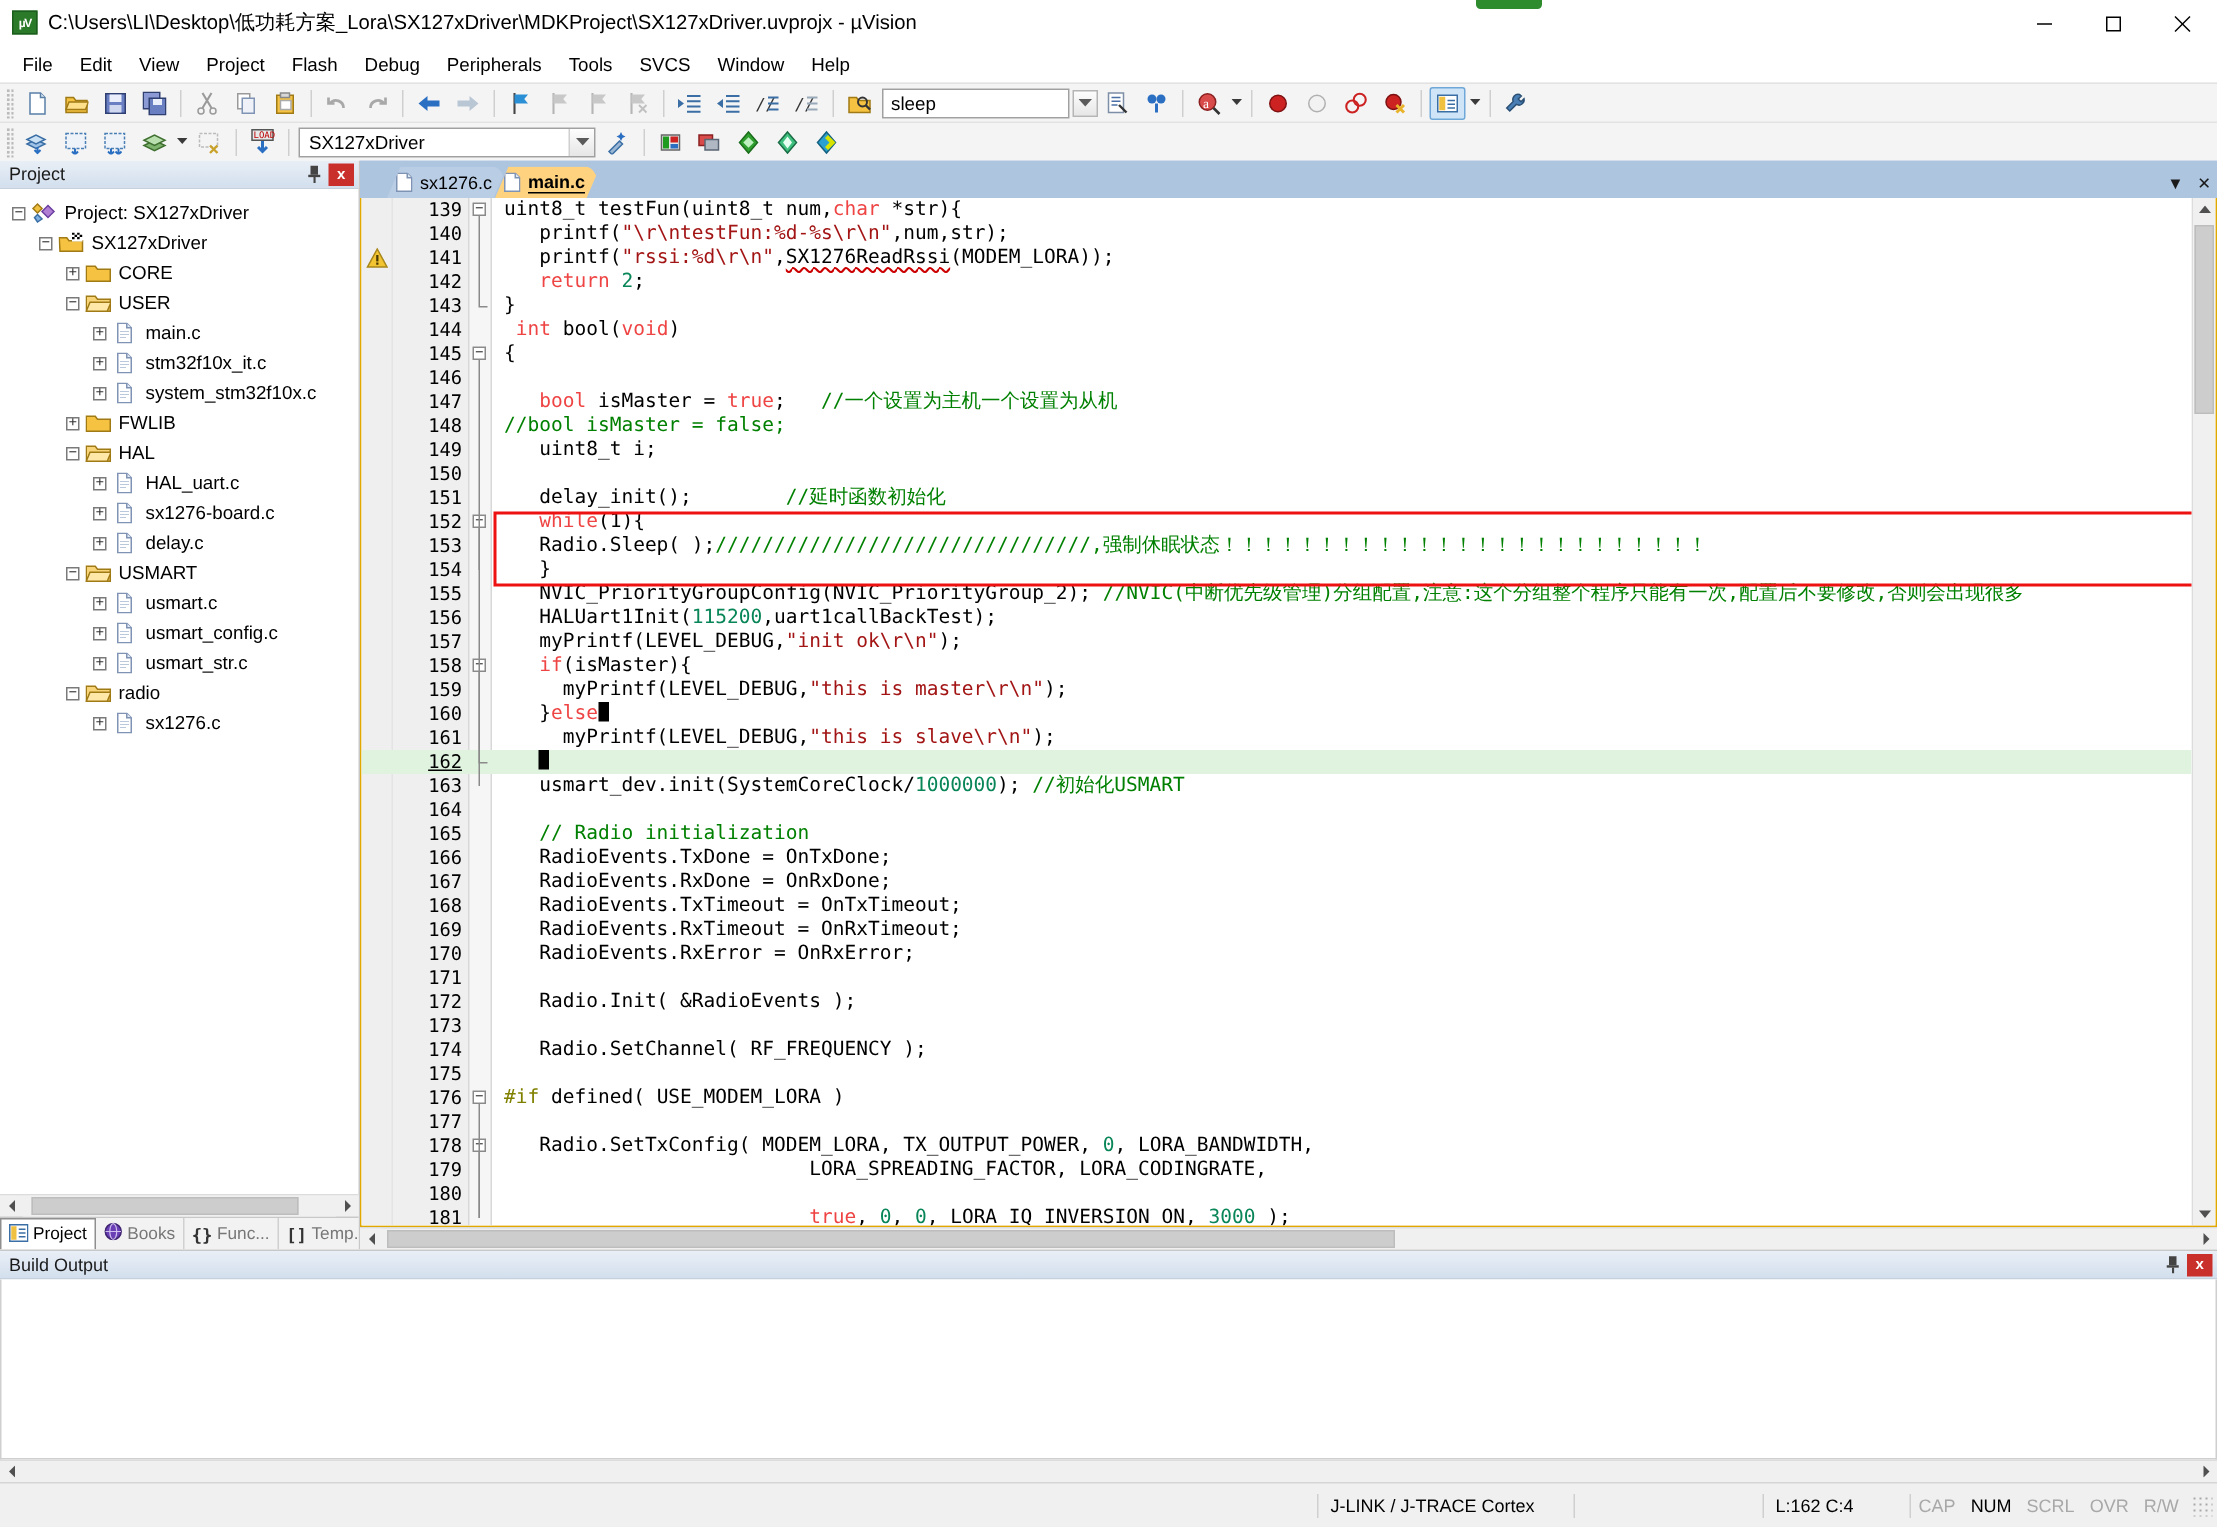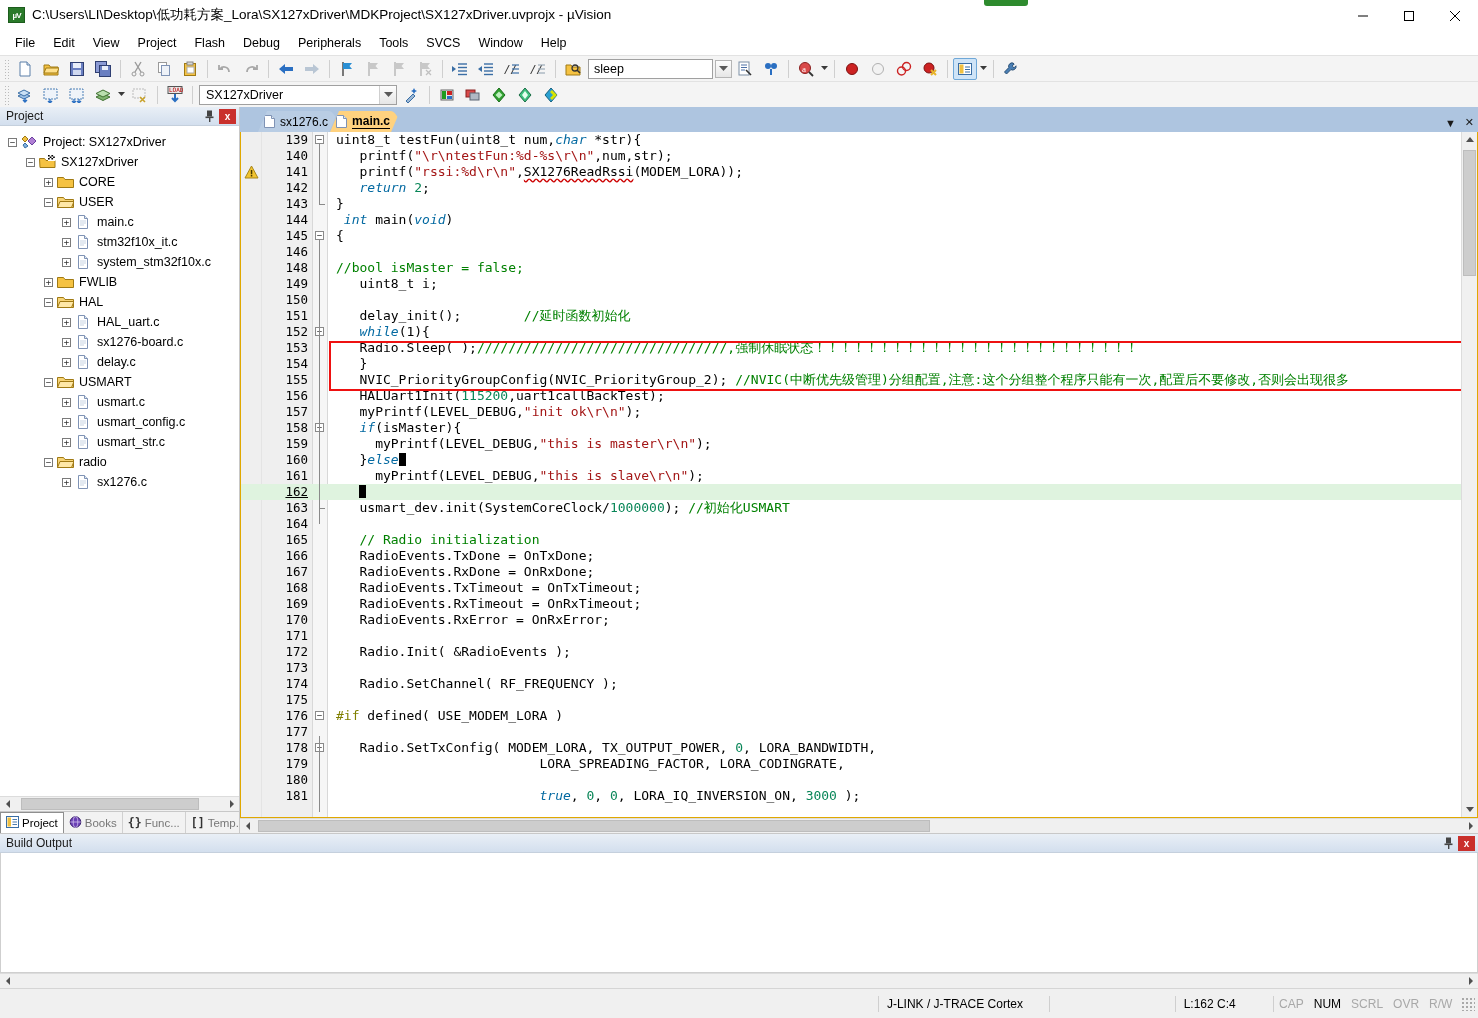--- a/index.html
+++ b/index.html
@@ -147,21 +147,21 @@
   .line.hl .lno { background: transparent; text-decoration: underline; }
 
   .foldmark { position: absolute; left: 74px; top: 3px; width: 9px; height: 9px;
     border: 1px solid #8a8a8a; background: #fff; font-size: 9px; line-height: 7px; text-align: center;
     color: #333; font-family: "DejaVu Sans Mono", monospace; }
   .foldline { position: absolute; left: 78px; width: 1px; background: #8a8a8a; }
   .foldend { position: absolute; left: 78px; width: 6px; height: 1px; background: #8a8a8a; }
   .warnico { position: absolute; left: 3px; top: 1px; width: 15px; height: 14px; }
 
   
-  .kw   { color: #0369a1; font-style: italic; }
+  .kw   { color: #ef4444; }
   .str  { color: #a31515; }
   .cmt  { color: #008000; }
   .num  { color: #098658; }
   .pp   { color: #808000; }
   .plain{ color: #000; }
   .sq   { text-decoration: underline wavy #cc0000; text-underline-offset: 2px; }
   .caret { display: inline-block; width: 7px; height: 13px; background: #000; vertical-align: -2px; }
 
   .redbox { position: absolute; border: 2px solid #ee1111; pointer-events: none; }
 
@@ -905,23 +905,24 @@
 
           <div class="line"><span class="lno">139</span><span class="foldmark">−</span><span class="lcode"><span class="plain">uint8_t testFun(uint8_t num,</span><span class="kw">char</span><span class="plain"> *str){</span></span></div>
               <div class="line"><span class="lno">140</span><span class="lcode"><span class="plain">   printf(</span><span class="str">"\r\ntestFun:%d-%s\r\n"</span><span class="plain">,num,str);</span></span></div>
               <div class="line"><span class="warnico"><svg width="15" height="14" viewBox="0 0 15 14">
                     <path d="M7.5 1l6.5 12h-13z" fill="#f2c431" stroke="#a8861a"></path>
                     <rect x="6.8" y="5" width="1.5" height="4.3" fill="#4a3a00"></rect>
                     <rect x="6.8" y="10" width="1.5" height="1.5" fill="#4a3a00"></rect>
                   </svg></span><span class="lno">141</span><span class="lcode"><span class="plain">   printf(</span><span class="str">"rssi:%d\r\n"</span><span class="plain">,</span><span class="sq">SX1276ReadRssi</span><span class="plain">(MODEM_LORA));</span></span></div>
               <div class="line"><span class="lno">142</span><span class="lcode"><span class="plain">   </span><span class="kw">return</span><span class="plain"> </span><span class="num">2</span><span class="plain">;</span></span></div>
               <div class="line"><span class="lno">143</span><span class="lcode"><span class="plain">}</span></span></div>
-              <div class="line"><span class="lno">144</span><span class="lcode"><span class="plain"> </span><span class="kw">int</span><span class="plain"> main(</span><span class="kw">void</span><span class="plain">)</span></span></div>
+              <div class="line"><span class="lno">144</span><span class="lcode"><span class="plain"> </span><span class="kw">int</span><span class="plain"> bool(</span><span class="kw">void</span><span class="plain">)</span></span></div>
               <div class="line"><span class="lno">145</span><span class="foldmark">−</span><span class="lcode"><span class="plain">{</span></span></div>
               <div class="line"><span class="lno">146</span><span class="lcode"></span></div>
+              <div class="line"><span class="lno">147</span><span class="lcode"><span class="plain">   </span><span class="kw">bool</span><span class="plain"> isMaster = </span><span class="kw">true</span><span class="plain">;   </span><span class="cmt">//一个设置为主机一个设置为从机</span></span></div>
               <div class="line"><span class="lno">148</span><span class="lcode"><span class="cmt">//bool isMaster = false;</span></span></div>
               <div class="line"><span class="lno">149</span><span class="lcode"><span class="plain">   uint8_t i;</span></span></div>
               <div class="line"><span class="lno">150</span><span class="lcode"></span></div>
               <div class="line"><span class="lno">151</span><span class="lcode"><span class="plain">   delay_init();        </span><span class="cmt">//延时函数初始化</span></span></div>
               <div class="line"><span class="lno">152</span><span class="foldmark">−</span><span class="lcode"><span class="plain">   </span><span class="kw">while</span><span class="plain">(1){</span></span></div>
               <div class="line"><span class="lno">153</span><span class="lcode"><span class="plain">   Radio.Sleep( );</span><span class="cmt">////////////////////////////////,强制休眠状态！！！！！！！！！！！！！！！！！！！！！！！！！</span></span></div>
               <div class="line"><span class="lno">154</span><span class="lcode"><span class="plain">   }</span></span></div>
               <div class="line"><span class="lno">155</span><span class="lcode"><span class="plain">   NVIC_PriorityGroupConfig(NVIC_PriorityGroup_2); </span><span class="cmt">//NVIC(中断优先级管理)分组配置,注意:这个分组整个程序只能有一次,配置后不要修改,否则会出现很多</span></span></div>
               <div class="line"><span class="lno">156</span><span class="lcode"><span class="plain">   HALUart1Init(</span><span class="num">115200</span><span class="plain">,uart1callBackTest);</span></span></div>
               <div class="line"><span class="lno">157</span><span class="lcode"><span class="plain">   myPrintf(LEVEL_DEBUG,</span><span class="str">"init ok\r\n"</span><span class="plain">);</span></span></div>

